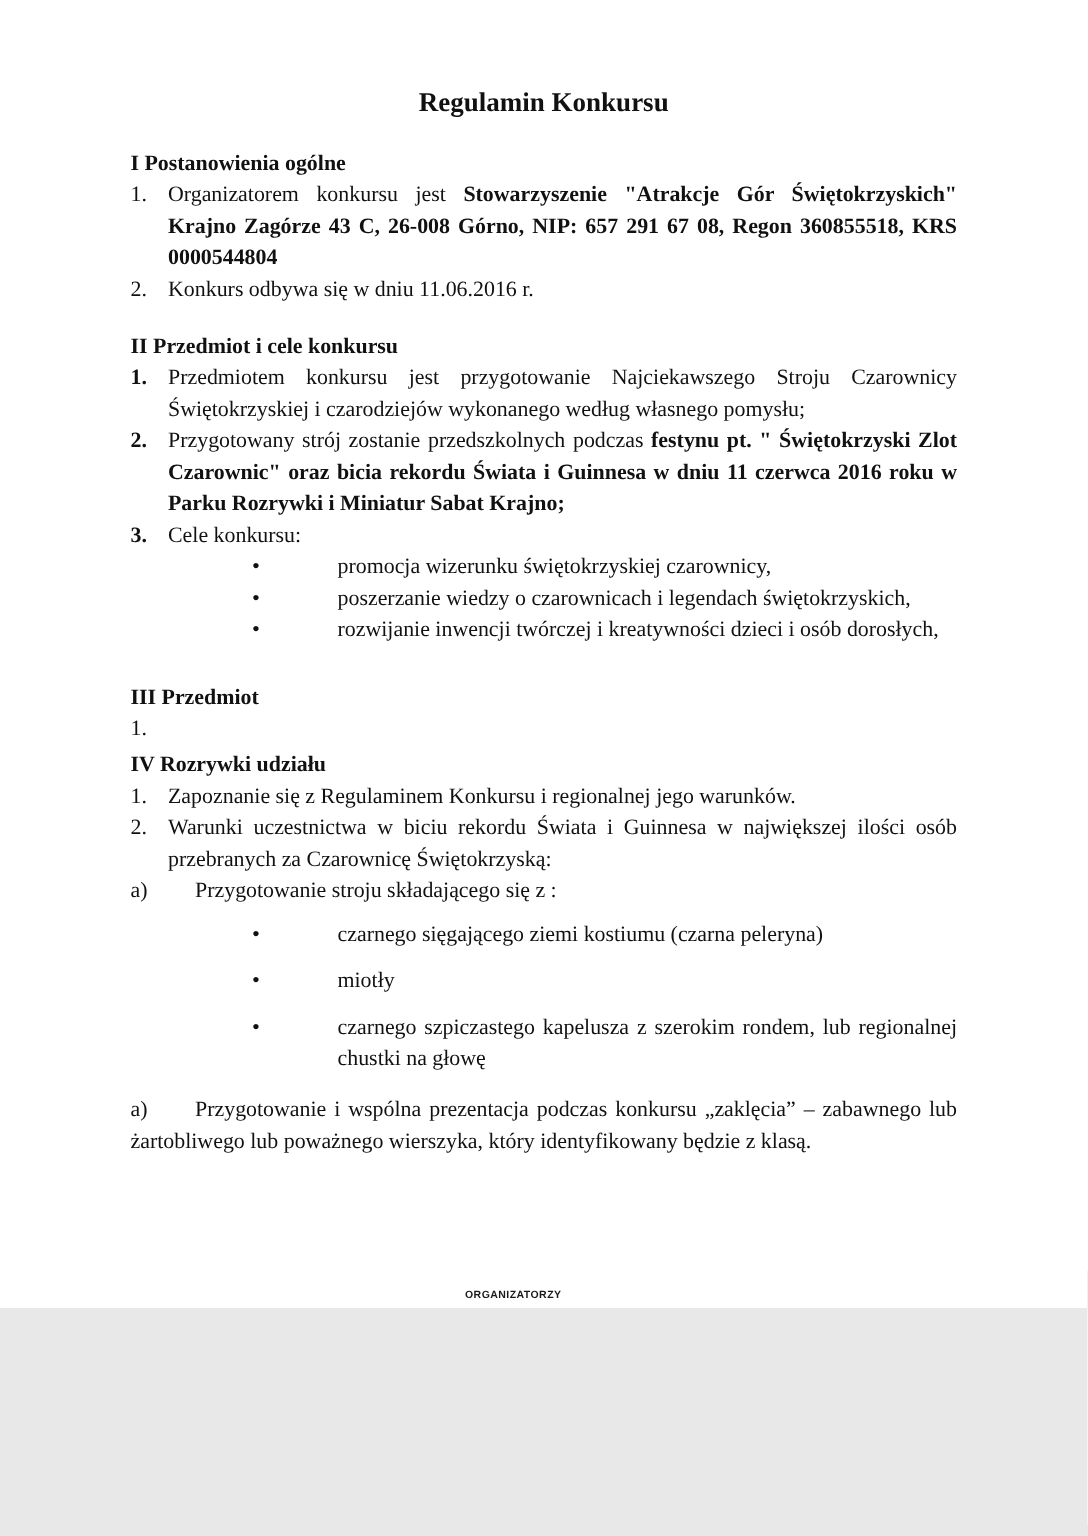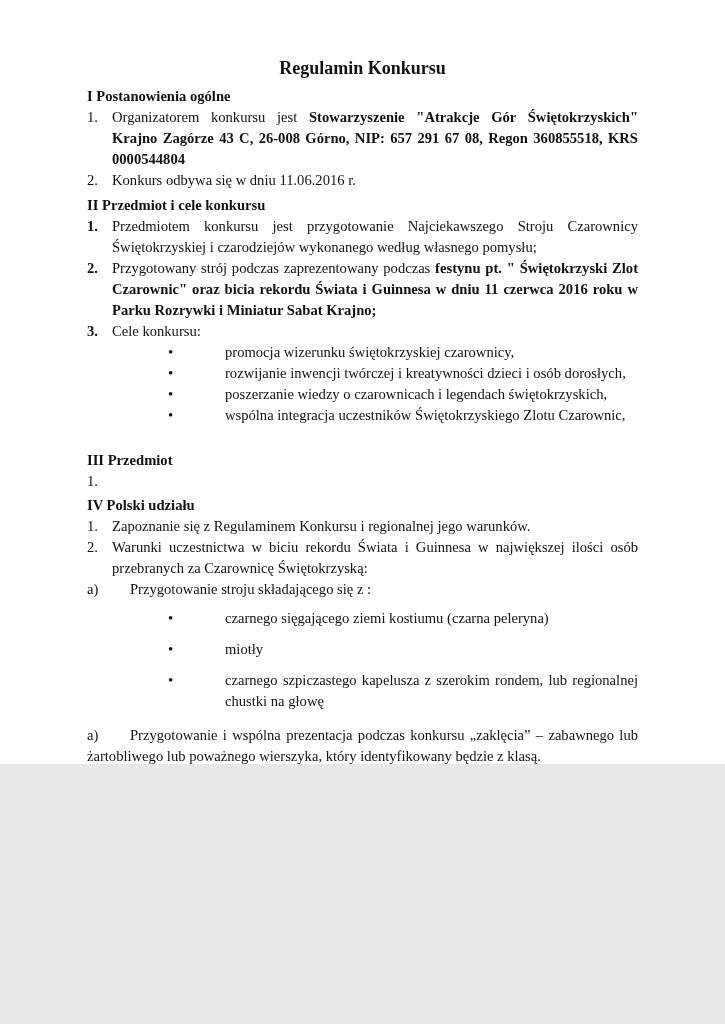--- a/index.html
+++ b/index.html
@@ -1,20 +1,20 @@
 <!DOCTYPE html>
 <html><head>
 <meta charset="utf-8">
 <style>
   html,body{margin:0;padding:0;background:#e8e8e8;}
-  .page{position:relative;width:725px;height:764px;background:#ffffff;margin:0 auto;
+  .page{position:relative;width:725px;height:872px;background:#ffffff;margin:0 auto;
         font-family:"Liberation Serif",serif;color:#111;overflow:hidden;}
   .content{position:absolute;left:87px;top:55px;width:551px;font-size:14.6px;line-height:21px;}
   .title{text-align:center;font-weight:bold;font-size:18px;line-height:27px;}
-  .sec{margin-top:4px;}
+  .sec{margin-top:17px;}
   .sec-h{font-weight:bold;}
   .li{position:relative;padding-left:25px;text-align:justify;}
   .li .num{position:absolute;left:0;top:0;}
   .li-a{padding-left:43px;text-align:left;}
   .bold-run{font-weight:bold;}
   .bu{position:relative;padding-left:138px;text-align:justify;}
   .bu::before{content:"\2022";position:absolute;left:81px;font-size:15px;}
   .bu-sp{margin-top:10px;}
   .bu-first{margin-top:8px;}
   .closing{margin-top:13px;text-align:justify;}
@@ -47,40 +47,39 @@
         <span class="num">2.</span><span>Konkurs odbywa się w dniu 11.06.2016 r.</span>
       </div>
     </div>
 
     <div class="sec">
       <div class="sec-h">II Przedmiot i cele konkursu</div>
       <div class="li">
         <span class="num" style="font-weight:bold">1.</span><span>Przedmiotem konkursu jest przygotowanie Najciekawszego Stroju Czarownicy Świętokrzyskiej i czarodziejów wykonanego według własnego pomysłu;</span>
       </div>
       <div class="li">
-        <span class="num" style="font-weight:bold">2.</span><span>Przygotowany strój podczas zaprezentowany podczas </span><span class="bold-run">festynu pt. " Świętokrzyski Zlot Czarownic" oraz bicia rekordu Świata i Guinnesa w dniu 11 czerwca 2016 roku w Parku Rozrywki i Miniatur Sabat Krajno;</span>
+        <span class="num" style="font-weight:bold">2.</span><span>Przygotowany strój zostanie przedszkolnych podczas </span><span class="bold-run">festynu pt. " Świętokrzyski Zlot Czarownic" oraz bicia rekordu Świata i Guinnesa w dniu 11 czerwca 2016 roku w Parku Rozrywki i Miniatur Sabat Krajno;</span>
       </div>
       <div class="li">
         <span class="num" style="font-weight:bold">3.</span><span>Cele konkursu:</span>
       </div>
       <div class="bu"><span>promocja wizerunku świętokrzyskiej czarownicy,</span></div>
+      <div class="bu"><span>poszerzanie wiedzy o czarownicach i legendach świętokrzyskich,</span></div>
       <div class="bu"><span>rozwijanie inwencji twórczej i kreatywności dzieci i osób dorosłych,</span></div>
-      <div class="bu"><span>poszerzanie wiedzy o czarownicach i legendach świętokrzyskich,</span></div>
-      <div class="bu"><span>wspólna integracja uczestników Świętokrzyskiego Zlotu Czarownic,</span></div>
     </div>
 
     <div class="sec" style="margin-top:24px">
       <div class="sec-h">III Przedmiot</div>
       <div class="li">
         <span class="num">1.</span>
       </div>
     </div>
 
     <div class="sec" style="margin-top:24px">
-      <div class="sec-h">IV Polski udziału</div>
+      <div class="sec-h">IV Rozrywki udziału</div>
       <div class="li">
         <span class="num">1.</span><span>Zapoznanie się z Regulaminem Konkursu i regionalnej jego warunków.</span>
       </div>
       <div class="li">
         <span class="num">2.</span><span>Warunki uczestnictwa w biciu rekordu Świata i Guinnesa w największej ilości osób przebranych za Czarownicę Świętokrzyską:</span>
       </div>
       <div class="li li-a">
         <span class="num">a)</span><span>Przygotowanie stroju składającego się z :</span>
       </div>
       <div class="bu bu-first"><span>czarnego sięgającego ziemi kostiumu (czarna peleryna)</span></div>

